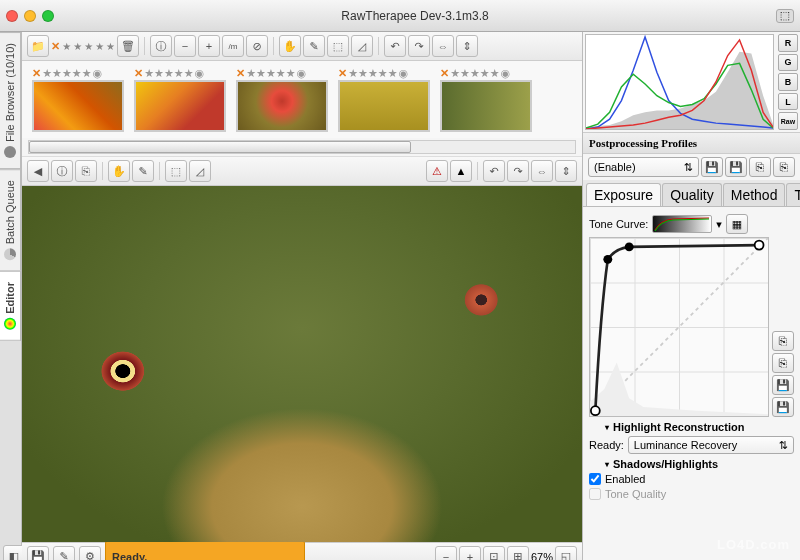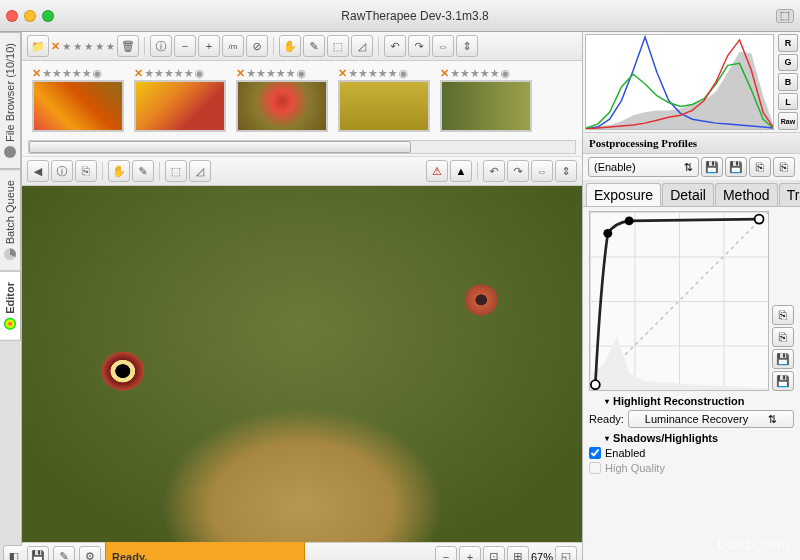--- a/index.html
+++ b/index.html
@@ -83,21 +83,21 @@
     .curve-box { flex: 1; aspect-ratio: 1; background: #fafafa; border: 1px solid #bbb; position: relative; }
     .curve-grid { position: absolute; inset: 0; background-image: 
       linear-gradient(#ddd 1px, transparent 1px), 
       linear-gradient(90deg, #ddd 1px, transparent 1px);
       background-size: 25% 25%; }
     .curve-btns { width: 22px; display: flex; flex-direction: column; gap: 2px; justify-content: flex-end; }
     
     .collapse-hdr { display: flex; align-items: center; gap: 4px; font-weight: bold; margin: 4px 16px 2px; cursor: pointer; }
     .collapse-hdr::before { content: "▾"; font-size: 8px; }
     
-    .method-select { flex: 1; height: 18px; border: 1px solid #aaa; border-radius: 3px; background: linear-gradient(#fdfdfd, #eee); padding: 0 16px; display: flex; align-items: center; justify-content: space-between; }
+    .method-select { flex: 1; height: 18px; border: 1px solid #aaa; border-radius: 3px; background: linear-gradient(#fdfdfd, #eee); padding: 0 5px; display: flex; align-items: center; justify-content: space-between; }
     
     .tone-curve-mini { width: 60px; height: 18px; border: 1px solid #aaa; background: linear-gradient(to right, #111, #888, #fff); position: relative; border-radius: 2px; }
     
     .watermark { position: absolute; bottom: 8px; right: 10px; font-size: 13px; color: rgba(255,255,255,0.6); font-weight: bold; letter-spacing: 1px; }
     
     input[type="checkbox"] { width: 12px; height: 12px; }
     .dim { color: #999; }
   </style>
 </head>
 <body>
@@ -273,27 +273,38 @@
           <span>⇅</span>
       </div>
       <div class="pbtn" style="color:#2965c4">💾</div>
       <div class="pbtn">💾</div>
       <div class="pbtn">⎘</div>
       <div class="pbtn">⎘</div>
     </div>
 
     <div class="adj-tabs">
       <div class="atab active">Exposure</div>
-      <div class="atab">Detail</div>
+      <div class="atab">Quality</div>
       <div class="atab">Method</div>
       <div class="atab">Transform</div>
       <div class="atab" style="padding:3px 4px">▸</div>
     </div>
 
     <div class="adj-content">
+      <div class="row">
+        <span>Tone Curve:</span>
+        <div class="tone-curve-mini">
+          <svg width="58" height="16" viewBox="0 0 58 16" style="position:absolute;top:0;left:0">
+              <path d="M2,14 Q8,4 20,3 L56,2" fill="none" stroke="#c00" stroke-width="1.2"></path>
+              <path d="M2,14 Q8,4 20,3 L56,2" fill="none" stroke="#0a0" stroke-width="1.2" transform="translate(0,1)"></path>
+            </svg>
+        </div>
+        <span style="cursor:pointer">▾</span>
+        <div class="pbtn">▦</div>
+      </div>
 
       <div class="curve-area">
         <div class="curve-box">
           <div class="curve-grid"></div>
           <svg viewBox="0 0 100 100" style="position:absolute;inset:0;width:100%;height:100%">
             <line x1="0" y1="100" x2="100" y2="0" stroke="#ccc" stroke-dasharray="2,2"></line>
 
             <polygon fill="#eee" points="0,100 0,92 8,85 15,70 22,90 30,95 60,97 100,99 100,100"></polygon>
 
             <path d="M3,97 Q6,40 10,12 Q14,6 22,5 L95,4" fill="none" stroke="#222" stroke-width="1.5"></path>
@@ -324,19 +335,19 @@
 
       <div class="collapse-hdr">
           <span>Shadows/Highlights</span>
         </div>
       <div class="row">
           <input type="checkbox" checked="" style="">
           <span>Enabled</span>
         </div>
       <div class="row dim">
           <input type="checkbox" disabled="" style="">
-          <span>High Quality</span>
+          <span>Tone Quality</span>
         </div>
     </div>
   </div>
 </div>
 
 <div class="watermark">LO4D.com</div>
 
 </body></html>

